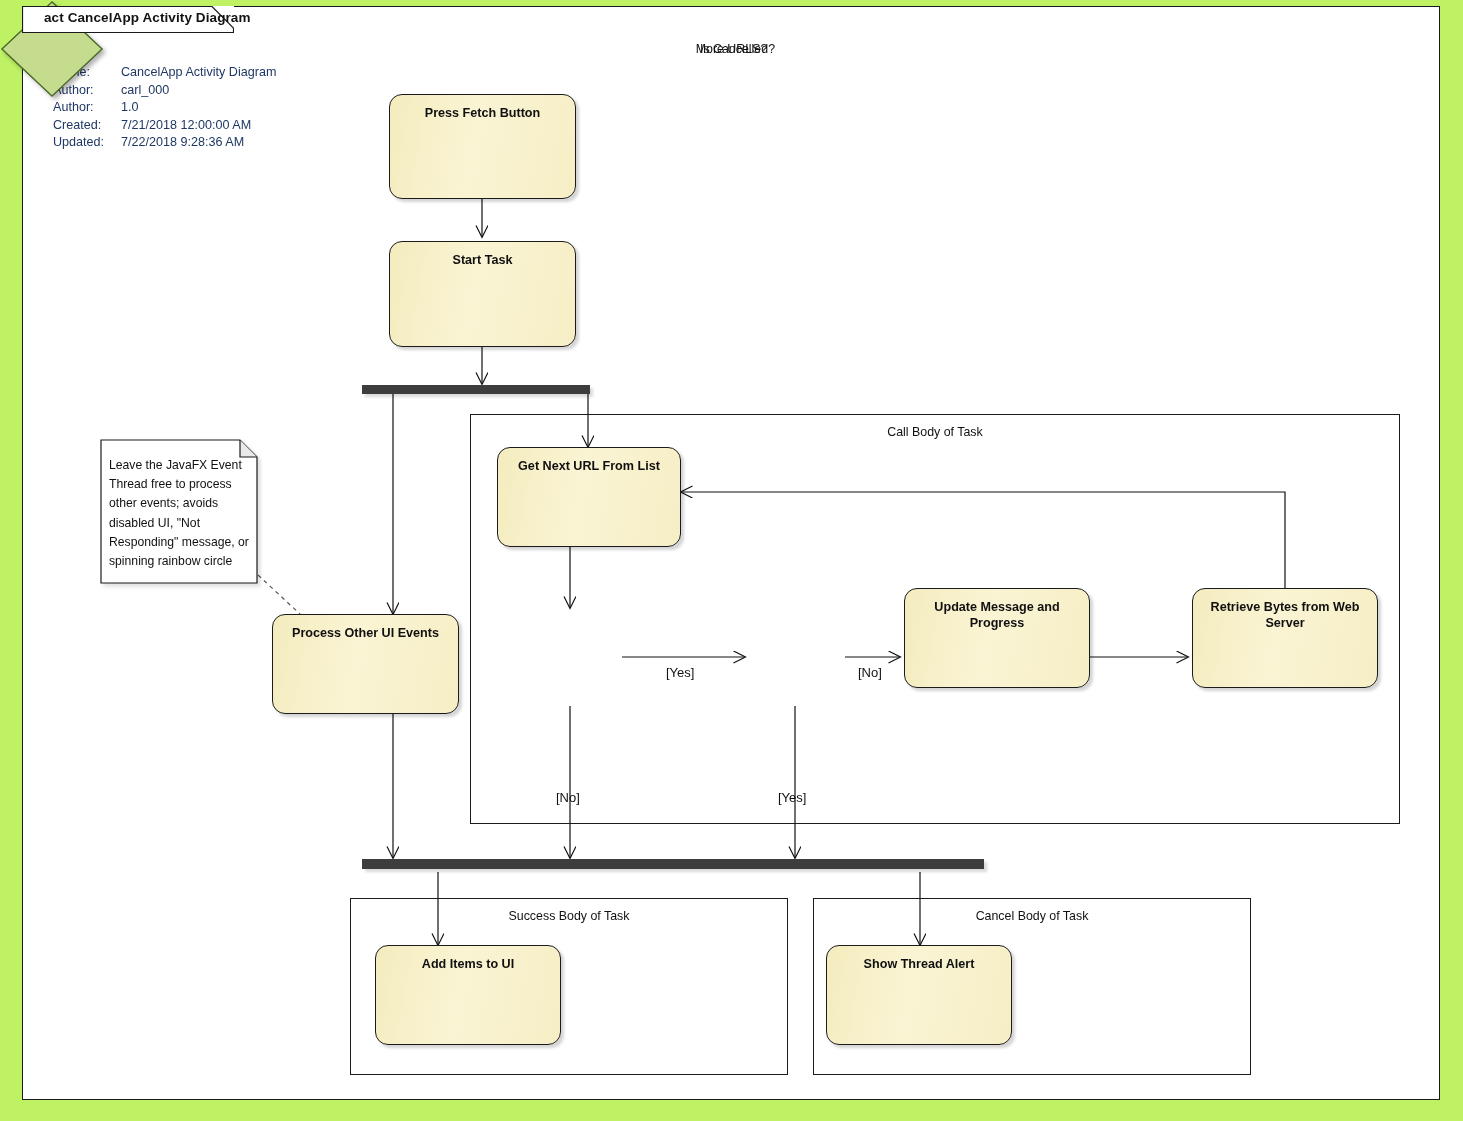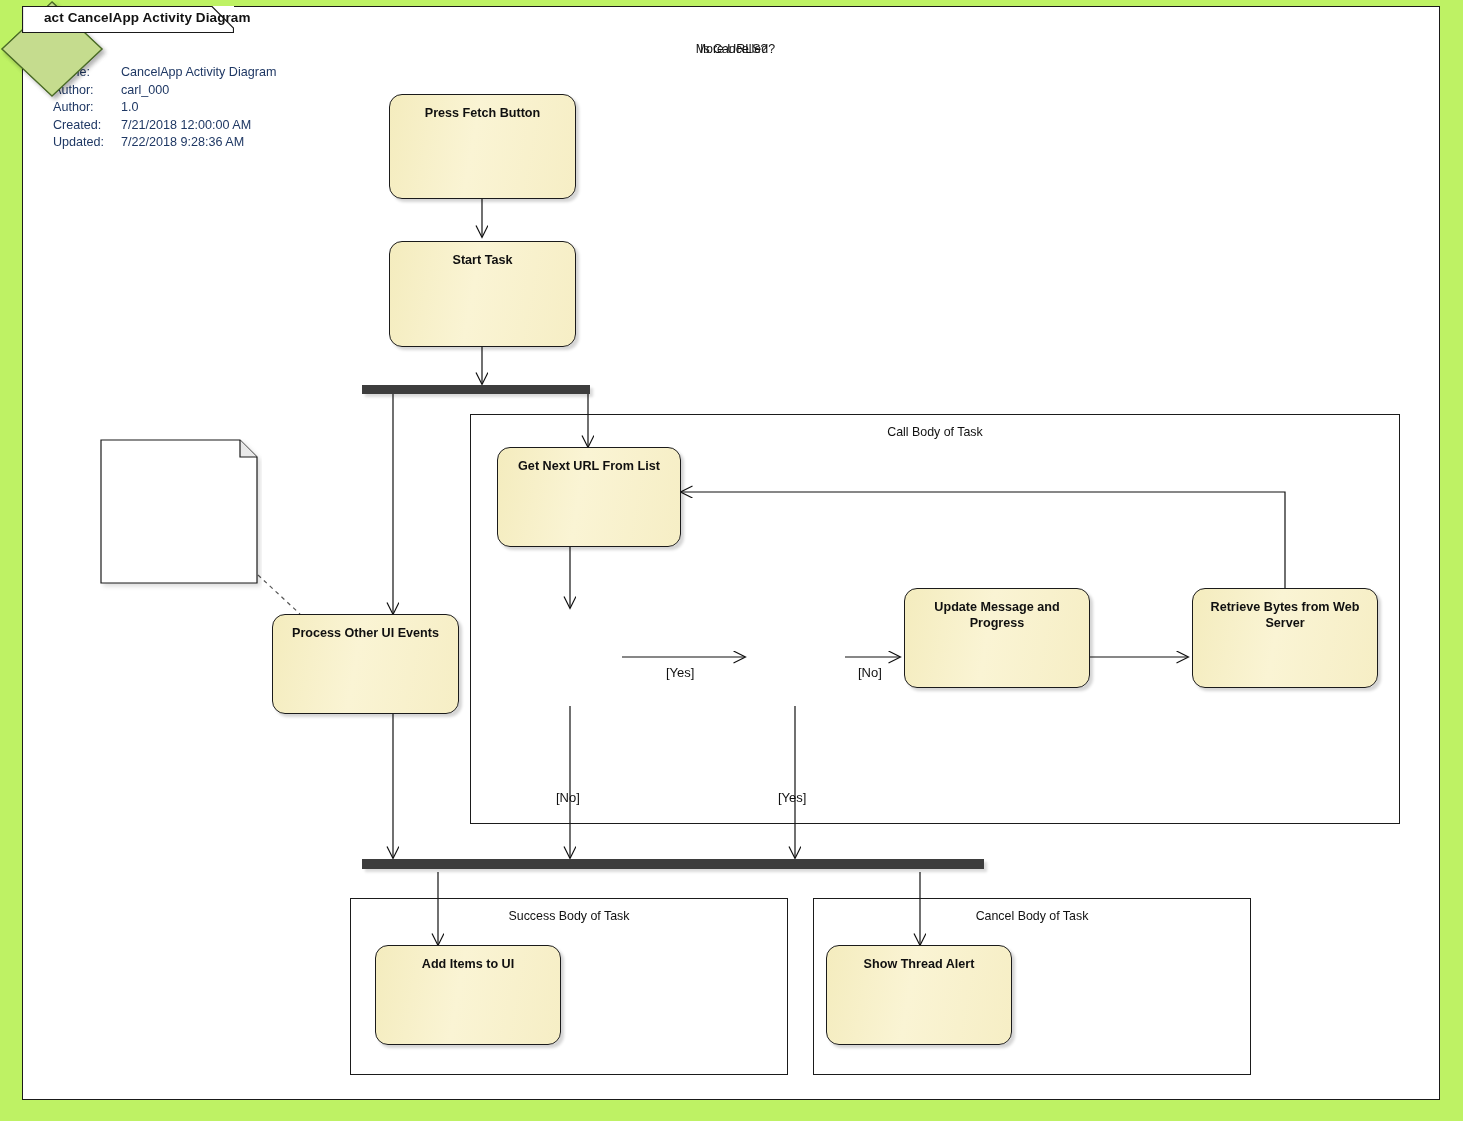--- a/index.html
+++ b/index.html
@@ -278,15 +278,16 @@
   <span class="guard" style="left:666px; top:665px;">[Yes]</span>
   <span class="guard" style="left:858px; top:665px;">[No]</span>
   <span class="guard" style="left:556px; top:790px;">[No]</span>
   <span class="guard" style="left:778px; top:790px;">[Yes]</span>
 
   <div id="note">
     <svg width="162" height="152">
       <path d="M1,1 L140,1 L157,18 L157,144 L1,144 Z" fill="#ffffff" stroke="#1b1b1b" stroke-width="1.2" style="filter:drop-shadow(3px 3px 2px rgba(0,0,0,0.13))"></path>
       <path d="M140,1 L140,18 L157,18" fill="#e9e9e9" stroke="#1b1b1b" stroke-width="1.2"></path>
     </svg>
+    <span class="ntext">Leave the JavaFX Event Thread free to process other events; avoids disabled UI, "Not Responding" message, or spinning rainbow circle</span>
   </div>
 
 </div>
 
 </body></html>

